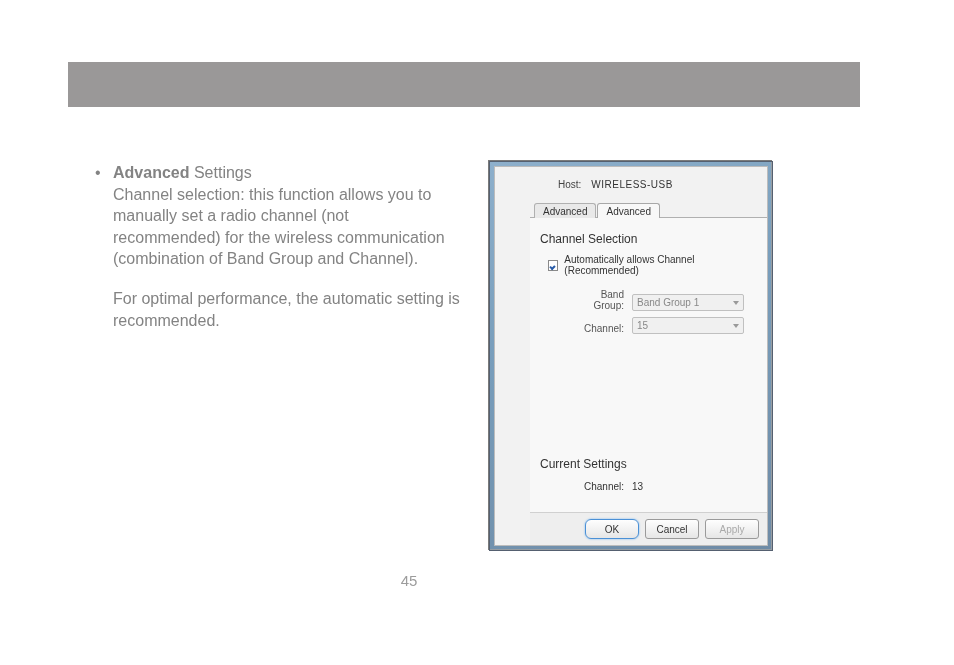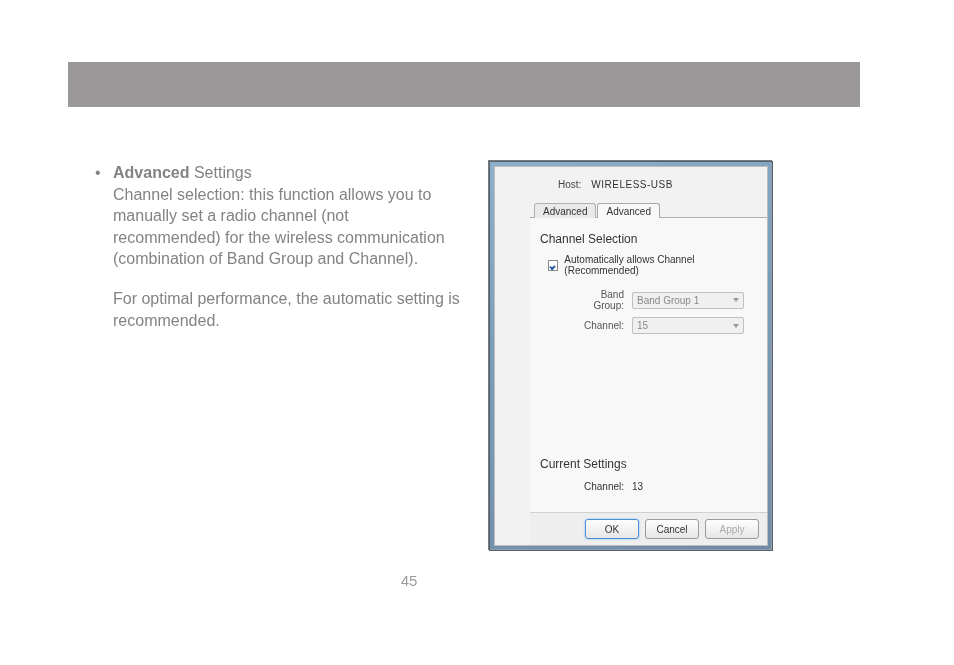--- a/index.html
+++ b/index.html
@@ -191,21 +191,21 @@
     left: 1px;
     top: 4px;
     width: 3px;
     height: 2px;
     border-left: 2px solid #2a5ca8;
     border-bottom: 2px solid #2a5ca8;
     transform: rotate(-45deg);
   }
   .form-row {
     display: flex;
-    align-items: center;
+    align-items: flex-end;
     margin: 3px 0 3px 28px;
   }
   .form-row .flabel {
     width: 64px;
     text-align: right;
     padding-right: 8px;
     color: #555;
   }
   .combo {
     width: 112px;
@@ -251,20 +251,21 @@
     background: linear-gradient(#fefefe, #e6e6e6);
     font-size: 10px;
     color: #333;
     display: flex;
     align-items: center;
     justify-content: center;
   }
   .dlg-btn.default {
     border-color: #4a90d6;
     box-shadow: 0 0 2px #6ab0f0;
+    border-radius: 6px;
   }
   .dlg-btn.disabled {
     color: #aaa;
     text-align: center;
   }
 </style>
 </head>
 <body>
 
 <div class="header-bar"></div>

